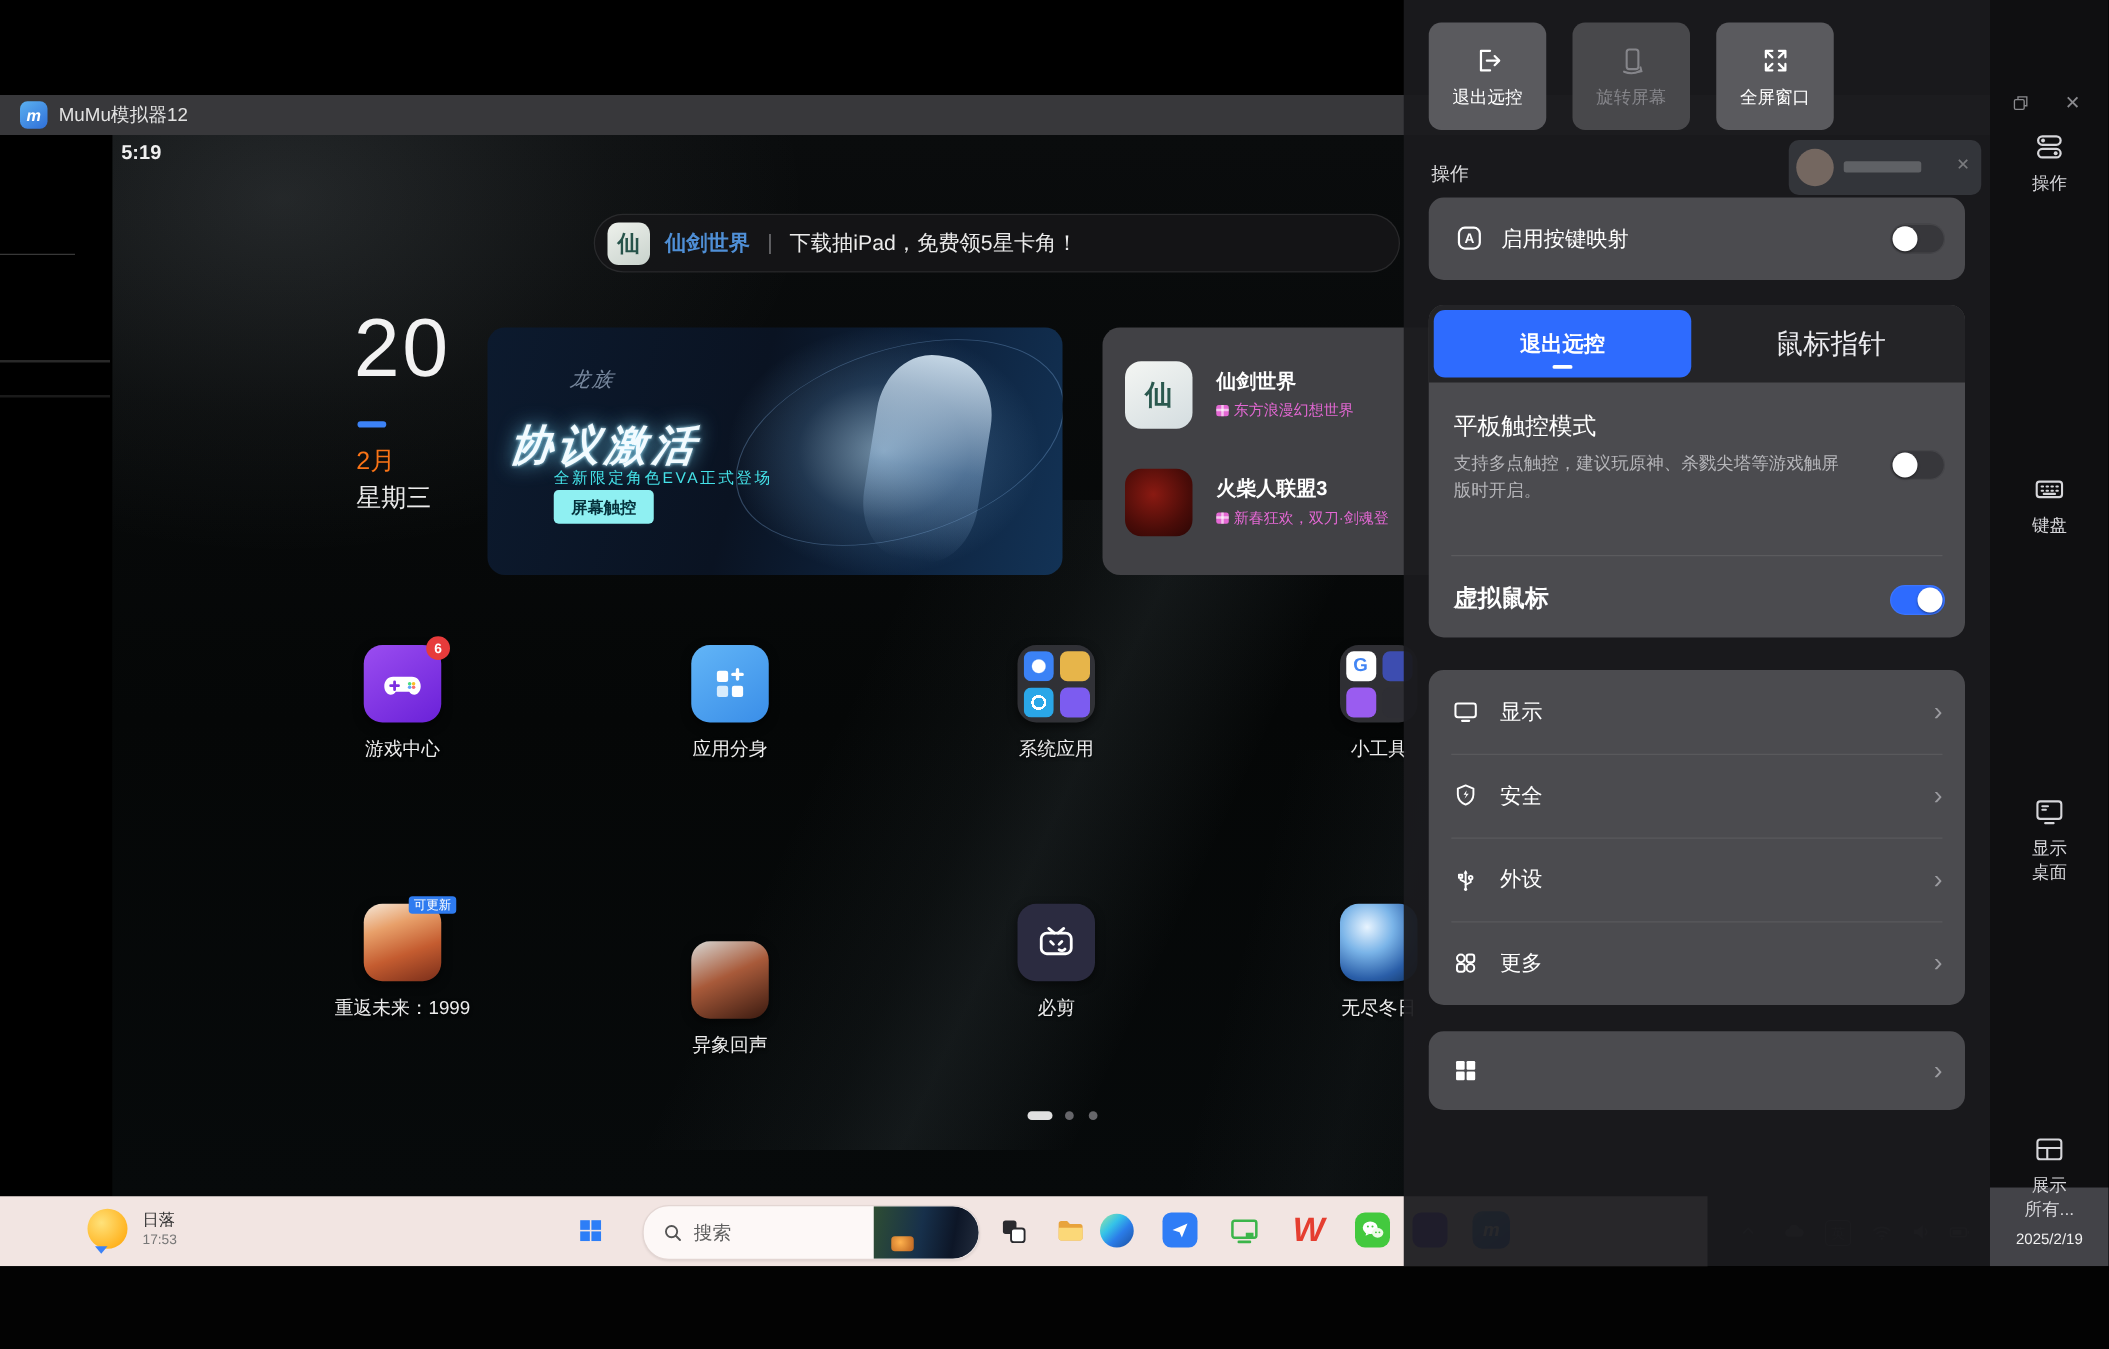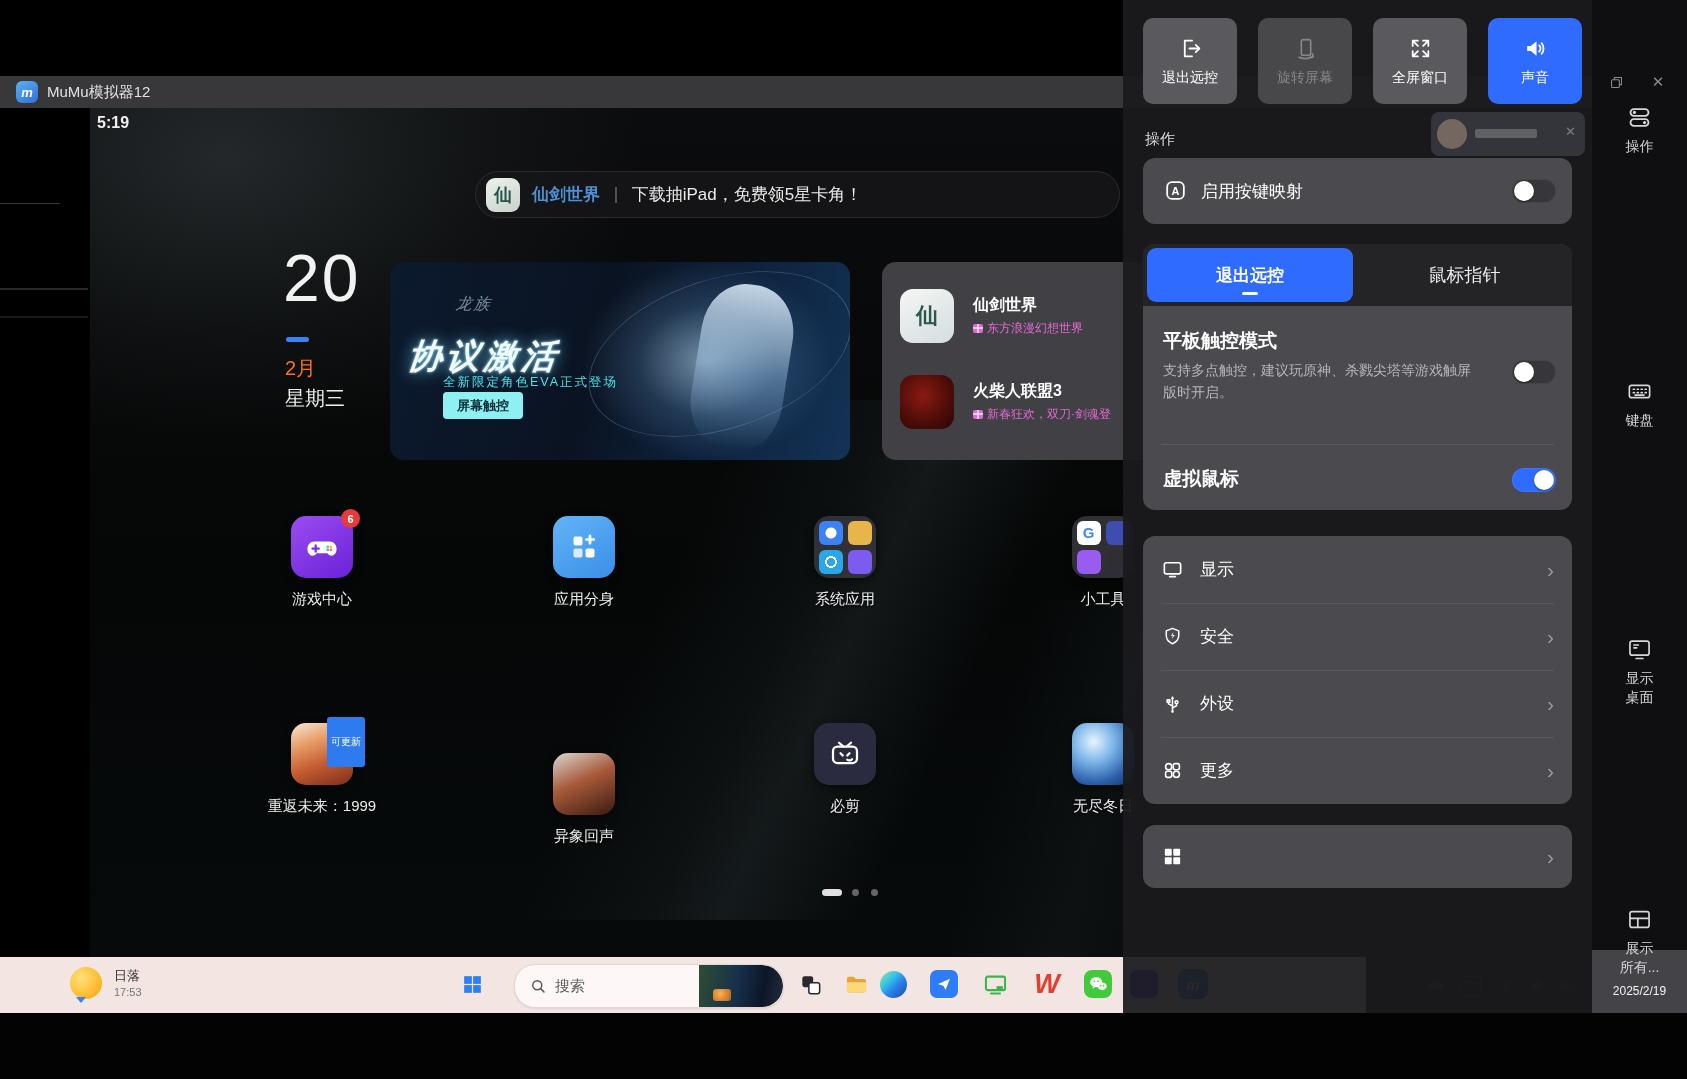--- a/index.html
+++ b/index.html
@@ -58,21 +58,21 @@
   .gift::before{content:"";position:absolute;left:4px;top:0;width:2px;height:9px;background:rgba(255,255,255,0.6)}
   .gift::after{content:"";position:absolute;left:0;top:3px;width:10px;height:2px;background:rgba(255,255,255,0.6)}
 
   .app{position:absolute;width:62px}
   .appicon{width:62px;height:62px;border-radius:15px;position:relative;display:flex;align-items:center;justify-content:center;
     box-shadow:0 3px 8px rgba(0,0,0,0.5)}
   .applabel{position:absolute;top:74px;left:50%;transform:translateX(-50%);white-space:nowrap;font-size:15px;color:#ededed;
     text-shadow:0 1px 3px rgba(0,0,0,0.9)}
   .badge{position:absolute;top:-7px;right:-7px;min-width:11px;height:19px;border-radius:10px;background:#e73b3b;color:#fff;
     font-size:11px;display:flex;align-items:center;justify-content:center;padding:0 4px;font-weight:700}
-  .badge-upd{position:absolute;top:-6px;right:-12px;background:#2e7bf0;color:#fff;font-size:10px;border-radius:3px;padding:18px 4px;white-space:nowrap}
+  .badge-upd{position:absolute;top:-6px;right:-12px;background:#2e7bf0;color:#fff;font-size:10px;border-radius:3px;padding:0 4px;white-space:nowrap}
   .folderbg{background:rgba(58,58,64,0.8)}
   .minigrid{display:grid;grid-template-columns:24px 24px;grid-gap:5px}
   .mini{width:24px;height:24px;border-radius:6px}
 
   .dot-long{position:absolute;left:822px;top:889px;width:20px;height:7px;border-radius:4px;background:#e0e0e0}
   .dot{position:absolute;top:889px;width:7px;height:7px;border-radius:50%;background:#66666a}
 
   
   .titlebar{position:absolute;left:0;top:76px;width:1592px;height:32px;background:#38383b;display:flex;align-items:center}
   .mumulogo{width:22px;height:22px;border-radius:6px;margin-left:16px;background:linear-gradient(145deg,#5bb0f0,#2f6fd8);
@@ -110,22 +110,22 @@
   .tog i{position:absolute;top:2px;left:2px;width:20px;height:20px;border-radius:50%;background:#fff;box-shadow:0 1px 2px rgba(0,0,0,0.4)}
   .tog.on{background:#2e6bfe}
   .tog.on i{left:22px}
   .abox{position:absolute;left:20px;top:20px;width:25px;height:25px;color:#fff}
   .km-label{position:absolute;left:58px;top:22px;font-size:17px;color:#fff}
   .tabshead{position:absolute;left:0;top:0;width:429px;height:62px;background:#242427;border-radius:12px 12px 0 0}
   .tabsel{position:absolute;left:4px;top:4px;width:206px;height:54px;border-radius:9px;background:#2e6bfe;
     display:flex;align-items:center;justify-content:center;font-size:17px;font-weight:600;color:#fff}
   .tabdash{position:absolute;left:50%;transform:translateX(-50%);bottom:7px;width:16px;height:3px;border-radius:2px;background:#fff}
   .tabright{position:absolute;right:0;top:0;width:215px;height:62px;display:flex;align-items:center;justify-content:center;
-    font-size:18px;color:#ececf0}
-  .tm-title{position:absolute;left:20px;top:84px;font-size:19px;font-weight:700;color:#fff}
+    font-size:22px;color:#ececf0}
+  .tm-title{position:absolute;left:20px;top:84px;font-size:19px;font-weight:400;color:#fff}
   .tm-desc{position:absolute;left:20px;top:116px;width:318px;font-size:14px;line-height:21.5px;color:#b6b6ba}
   .divline{position:absolute;left:18px;right:18px;height:1px;background:rgba(255,255,255,0.09)}
   .vm-label{position:absolute;left:20px;top:222px;font-size:19px;font-weight:600;color:#fff}
   .mrow{display:flex;align-items:center;height:67px;padding:0 18px;color:#fff;font-size:17px;position:relative}
   .mrow svg{width:23px;height:23px;margin-right:16px;flex:none;color:#fff}
   .chev{margin-left:auto;color:#9b9ba0;font-size:21px;line-height:1}
   .mdiv{position:absolute;left:18px;right:18px;top:0;height:1px;background:rgba(255,255,255,0.08)}
   .ghost{position:absolute;left:308px;top:112px;width:154px;height:44px;border-radius:8px;background:rgba(120,125,135,0.28)}
   .ghost .av{position:absolute;left:6px;top:7px;width:30px;height:30px;border-radius:50%;background:rgba(195,165,145,0.45)}
   .ghost .bar{position:absolute;left:44px;top:17px;width:62px;height:9px;border-radius:2px;background:rgba(255,255,255,0.22)}
@@ -417,27 +417,20 @@
         </svg>
       <span>全屏窗口</span>
     </div>
     <div class="pbtn disabled" style="left:135px">
       <svg viewBox="0 0 24 24" fill="none" stroke="currentColor" stroke-width="1.6" stroke-linecap="round">
           <rect x="8" y="3.5" width="9" height="15" rx="2"></rect>
           <path d="M6 20.5c4 1.6 8.5 1.4 12-.5"></path>
           <path d="M18.6 17.2l.7 2.9-2.9.7"></path>
         </svg>
       <span>旋转屏幕</span>
-    </div>
-    <div class="pbtn active" style="left:365px">
-      <svg viewBox="0 0 24 24">
-          <path d="M4 9.5v5h3.5L13 19V5L7.5 9.5H4z" fill="#fff"></path>
-          <path d="M15.5 9a4.5 4.5 0 0 1 0 6M17.8 6.8a8 8 0 0 1 0 10.4" stroke="#fff" stroke-width="1.7" fill="none" stroke-linecap="round"></path>
-        </svg>
-      <span>声音</span>
     </div>
 
     <div class="sectlabel">操作</div>
 
     <div class="card" style="top:158px;height:66px">
       <svg class="abox" viewBox="0 0 24 24">
           <rect x="4" y="4" width="16" height="16" rx="4.5" fill="none" stroke="currentColor" stroke-width="1.7"></rect>
           <text x="12" y="16" font-size="10.5" font-weight="bold" text-anchor="middle" fill="currentColor" font-family="Liberation Sans, sans-serif">A</text>
         </svg>
       <div class="km-label">启用按键映射</div>

